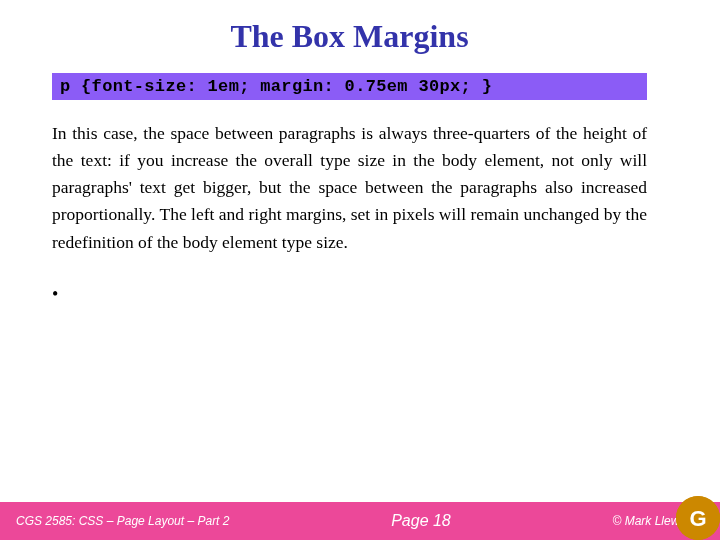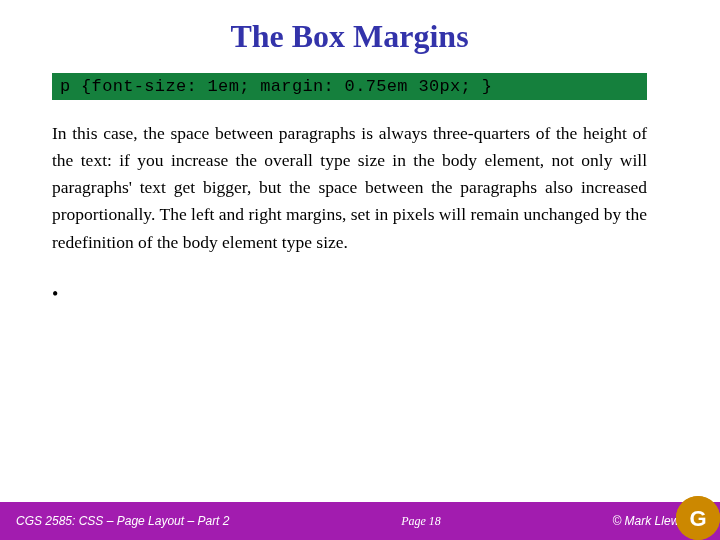--- a/index.html
+++ b/index.html
@@ -35,24 +35,25 @@
       font-weight: bold;
       color: #3333aa;
       margin-bottom: 18px;
       font-family: "Times New Roman", Times, serif;
     }
 
     .code-block {
       font-family: "Courier New", Courier, monospace;
       font-size: 17px;
       color: #000000;
-      background: #15803d;
+      background: #8b5cf6;
       margin-bottom: 20px;
       padding: 4px 8px;
       letter-spacing: 0.02em;
+      font-weight: bold;
     }
 
     .body-text {
       font-size: 17.5px;
       color: #000000;
       line-height: 1.55;
       text-align: justify;
       margin-bottom: 24px;
       font-family: "Times New Roman", Times, serif;
     }
@@ -71,40 +72,40 @@
       margin-top: 1px;
       font-size: 18px;
       flex-shrink: 0;
     }
 
     .bullet-text {
       text-align: justify;
     }
 
     .slide-footer {
-      background: #a21caf;
+      background: #ec4899;
       height: 38px;
       display: flex;
       align-items: center;
       justify-content: space-between;
       padding: 0 16px;
       flex-shrink: 0;
     }
 
     .footer-left {
       color: #ffffff;
       font-size: 12px;
       font-family: Arial, sans-serif;
       font-style: italic;
     }
 
     .footer-center {
       color: #ffffff;
-      font-size: 12px;
-      font-family: Liberation Serif, serif;
+      font-size: 16px;
+      font-family: Liberation Sans, sans-serif;
       font-style: italic;
     }
 
     .footer-right {
       color: #ffffff;
       font-size: 12px;
       font-family: Arial, sans-serif;
       font-style: italic;
     }
 

